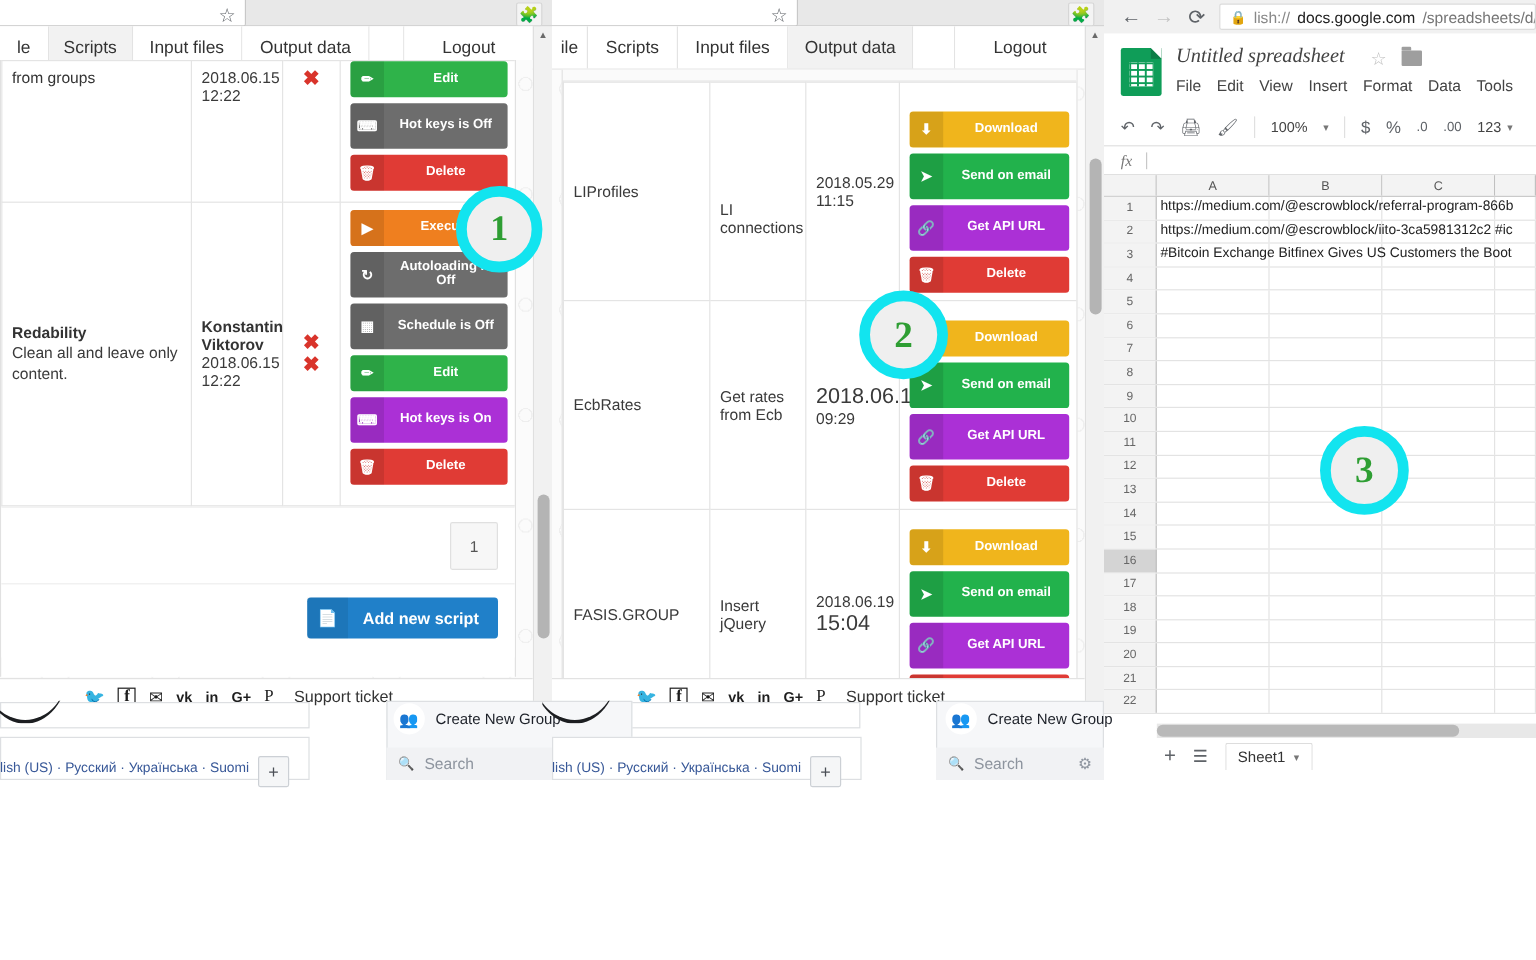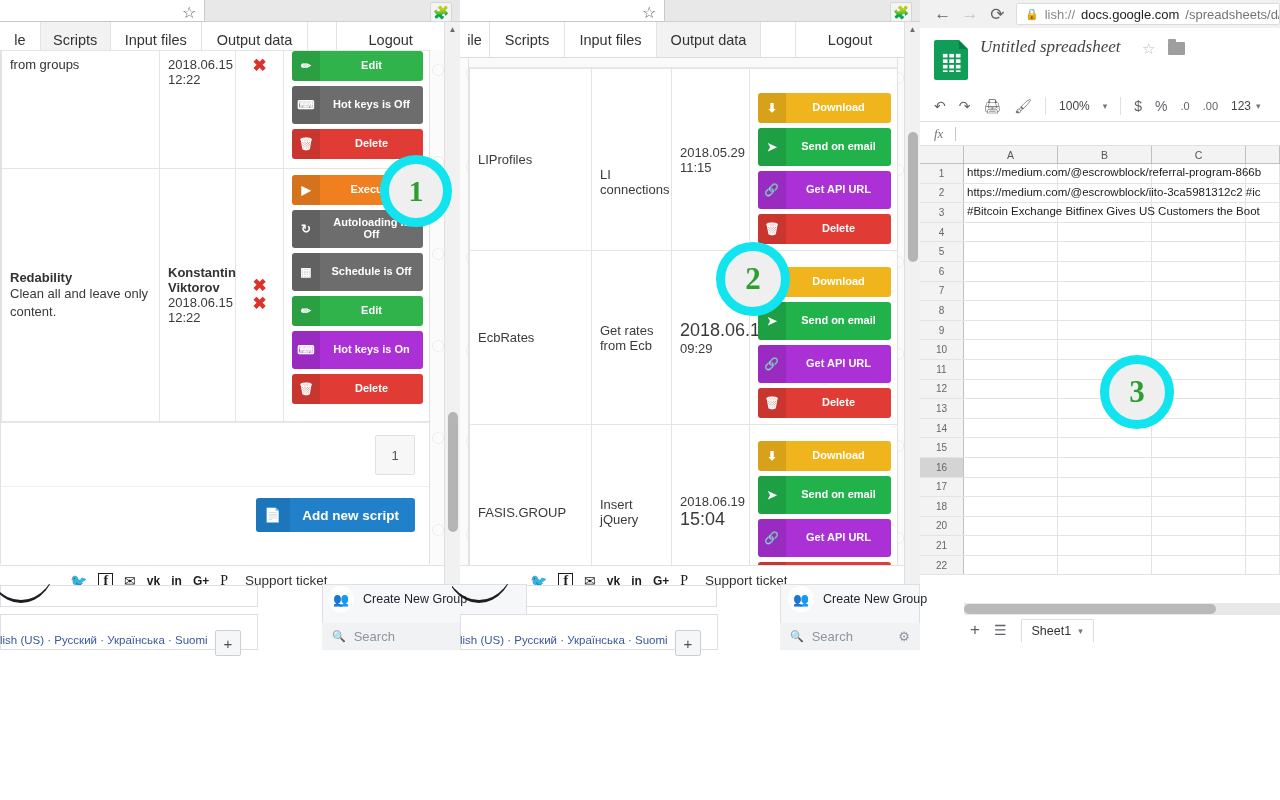--- a/index.html
+++ b/index.html
@@ -538,20 +538,29 @@
           <span>docs.google.com</span>
           <span class="gs-url-dim">/spreadsheets/d/1</span>
       </span>
     </div>
 
     <div class="gs-head">
       <div class="gs-logo"></div>
       <div class="gs-title">Untitled spreadsheet</div>
       <div class="gs-star">☆</div>
       <div class="gs-folder"></div>
+      <div class="gs-menu">
+        <span>File</span>
+        <span>Edit</span>
+        <span>View</span>
+        <span>Insert</span>
+        <span>Format</span>
+        <span>Data</span>
+        <span>Tools</span>
+      </div>
     </div>
 
     <div class="gs-toolbar">
       <span>↶</span>
       <span>↷</span>
       <span>🖨</span>
       <span>🖌</span>
       <span class="gs-tb-div"></span>
       <span class="gs-zoom">100%</span>
       <span style="font-size:9px;color:#777;">▾</span>
@@ -735,20 +744,29 @@
           <div class="gs-row">
             <div class="gs-rowhdr">18</div>
             <div class="gs-cell gs-a" style="width: 94px;">
               <span class="gs-atext"></span>
             </div>
             <div class="gs-cell" style="width: 94px;"></div>
             <div class="gs-cell" style="width: 94px;"></div>
             <div class="gs-cell" style="flex: 1 1 0%;"></div>
           </div>
           <div class="gs-row">
+            <div class="gs-rowhdr">19</div>
+            <div class="gs-cell gs-a" style="width: 94px;">
+              <span class="gs-atext"></span>
+            </div>
+            <div class="gs-cell" style="width: 94px;"></div>
+            <div class="gs-cell" style="width: 94px;"></div>
+            <div class="gs-cell" style="flex: 1 1 0%;"></div>
+          </div>
+          <div class="gs-row">
             <div class="gs-rowhdr">20</div>
             <div class="gs-cell gs-a" style="width: 94px;">
               <span class="gs-atext"></span>
             </div>
             <div class="gs-cell" style="width: 94px;"></div>
             <div class="gs-cell" style="width: 94px;"></div>
             <div class="gs-cell" style="flex: 1 1 0%;"></div>
           </div>
           <div class="gs-row">
             <div class="gs-rowhdr">21</div>

